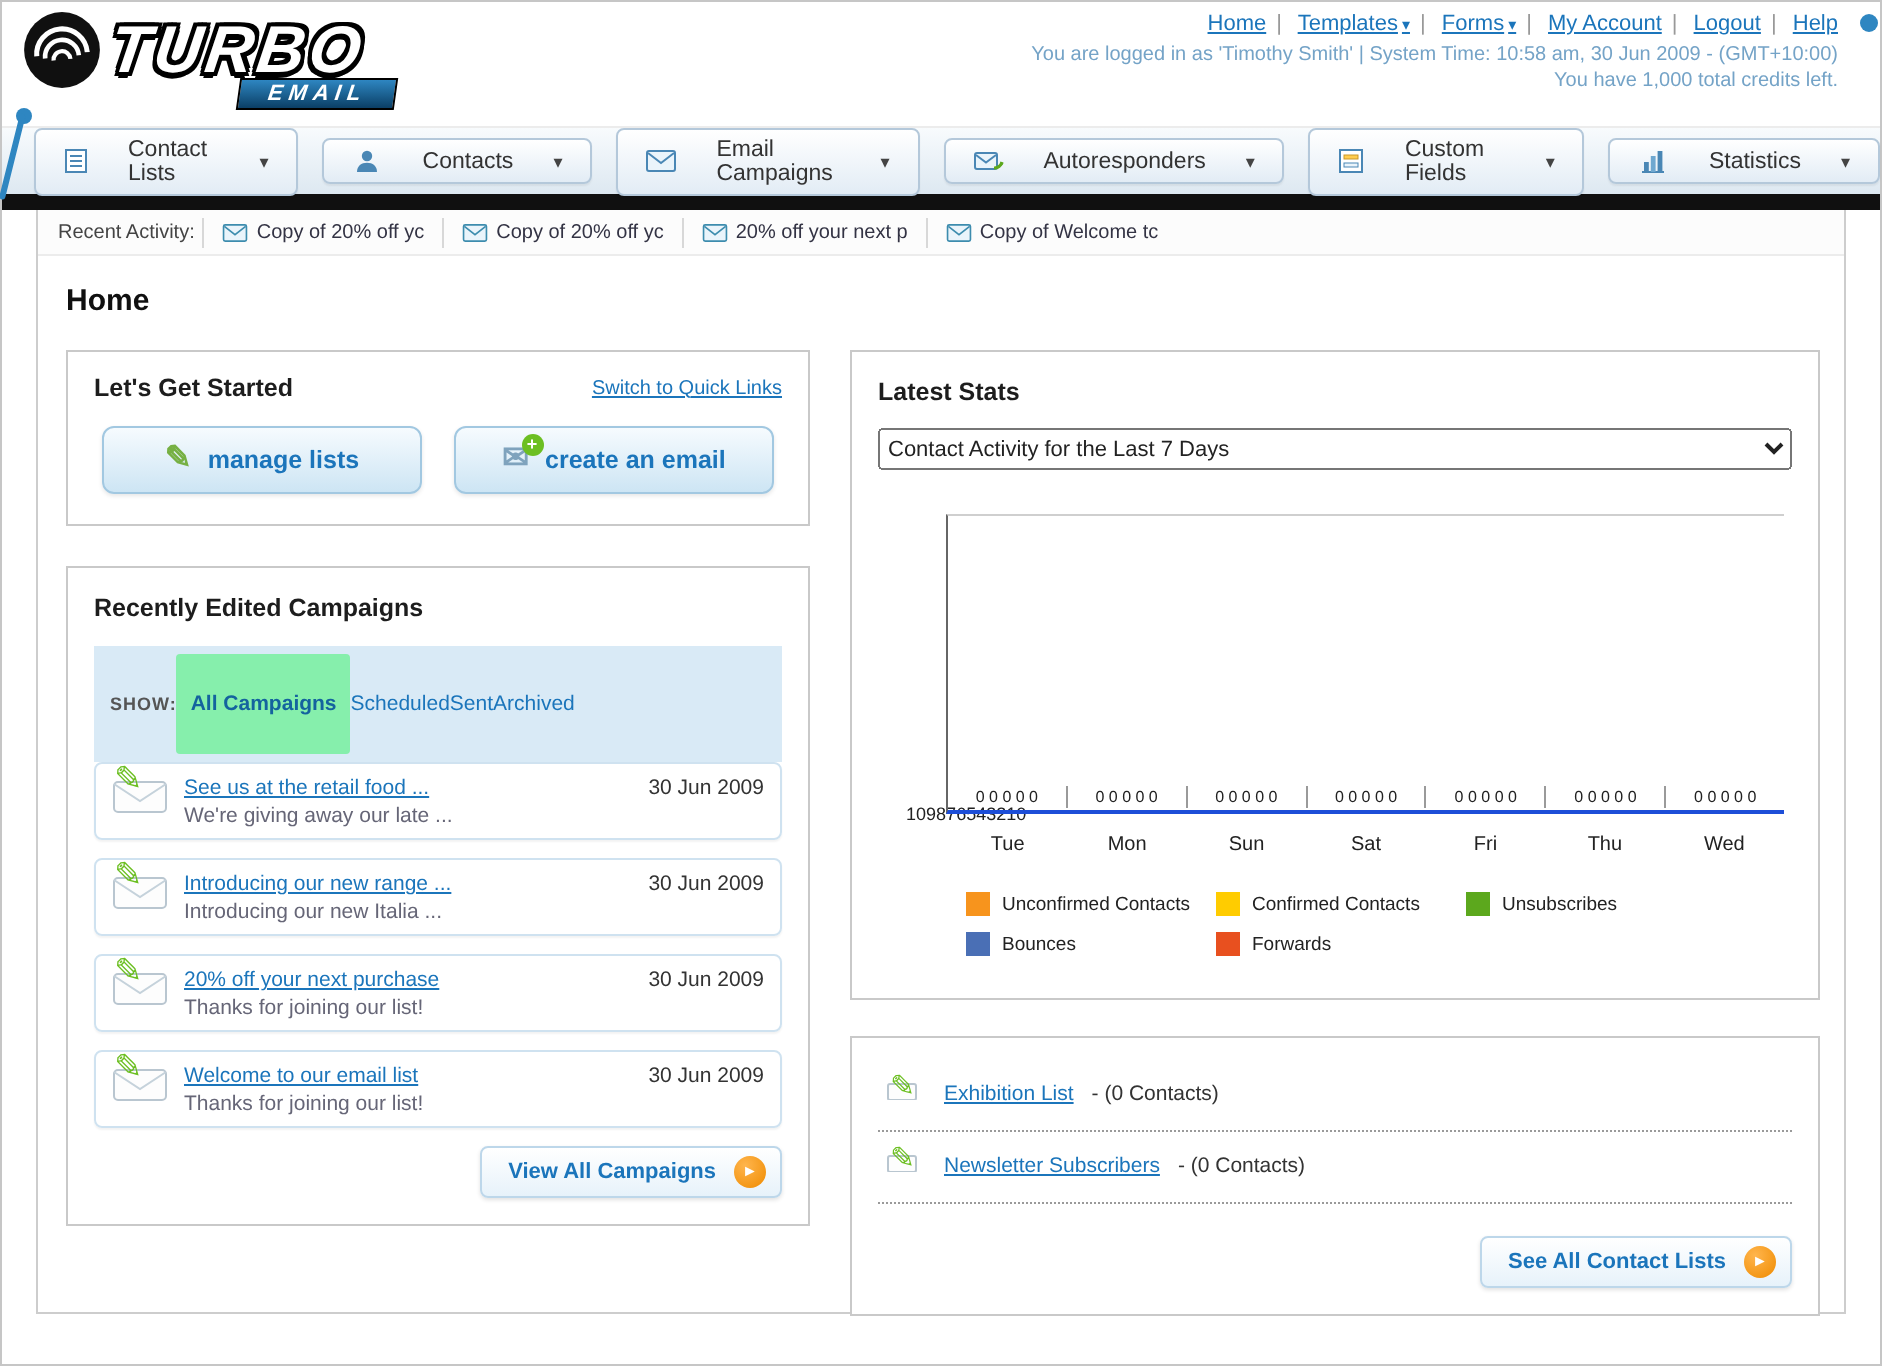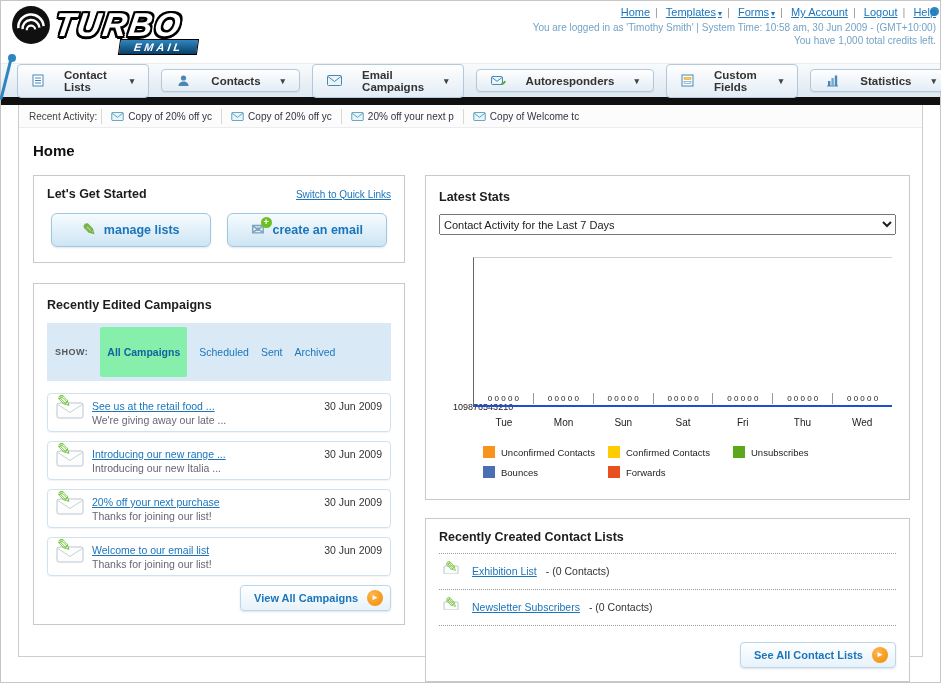--- a/index.html
+++ b/index.html
@@ -11,32 +11,32 @@
   .topbar{height:62px;position:relative;background:#fff}
   .logo{position:absolute;left:10px;top:4px;display:flex;align-items:center;gap:4px}
   .logo-text{font-style:italic;font-weight:bold;font-size:33px;letter-spacing:2px;color:#fff;line-height:38px;transform:skewX(-8deg);
     text-shadow:-2px -2px 0 #000,2px -2px 0 #000,-2px 2px 0 #000,2px 2px 0 #000,0 -2px 0 #000,0 2px 0 #000,-2px 0 0 #000,2px 0 0 #000,0 3px 0 #000}
   .logo-email{position:absolute;left:118px;top:38px;background:linear-gradient(#2e86c1,#0b3f66);border:1px solid #000;color:#fff;
     font-weight:bold;font-style:italic;font-size:11px;letter-spacing:3px;padding:1px 14px;transform:skewX(-8deg)}
   .logo-tail{position:absolute;left:9px;top:56px;width:3px;height:44px;background:#2e86c1;border-radius:2px;transform:rotate(14deg);transform-origin:top center}
   .logo-tail-dot{position:absolute;left:7px;top:53px;width:8px;height:8px;border-radius:50%;background:#2e86c1}
   .corner-dot{position:absolute;right:1px;top:6px;width:9px;height:9px;border-radius:50%;background:#2e86c1}
 
-  .top-right{position:absolute;right:4px;top:5px;text-align:right}
+  .top-right{position:absolute;right:21px;top:5px;text-align:right}
   .top-links{font-size:11px;color:#888}
   .top-links a{color:#1B75BB;text-decoration:underline;cursor:pointer}
   .top-links .sep{color:#999;margin:0 5px}
   .caret-sm{font-size:8px;color:#1B75BB;margin-left:2px}
   .status{font-size:10px;color:#74a3c7;margin-top:4px}
   .status.credits{margin-top:2px}
 
   
   .tabbar{height:34px;background:linear-gradient(#f8fbfd,#dde8f1);border-top:1px solid #ececec;display:flex;align-items:center;padding-left:16px;gap:12px}
   .tab{display:flex;align-items:center;gap:20px;background:linear-gradient(#ffffff,#e2ecf5);border:1px solid #b4c8da;border-radius:4px;
-    padding:4px 14px;font-size:11.5px;font-weight:bold;color:#333;cursor:pointer;box-shadow:0 1px 1px rgba(0,0,0,.06)}
+    padding:4px 14px;font-size:11.5px;font-weight:normal;color:#333;cursor:pointer;box-shadow:0 1px 1px rgba(0,0,0,.06)}
   .tab .caret{font-size:9px;color:#444}
   .tabicon{display:inline-flex;width:15px;height:13px;align-items:center;justify-content:center}
   .blackbar{height:8px;background:#101010}
 
   
   .content-frame{margin:0 17px;border:1px solid #cdcdcd;border-top:none;height:552px;background:#fff}
   .activity-bar{height:23px;display:flex;align-items:center;font-size:10px;background:#fcfcfc;border-bottom:1px solid #ececec;padding-left:10px}
   .ra-label{color:#444;margin-right:4px}
   .ra-item{display:flex;align-items:center;gap:4px;padding:0 9px;border-left:1px solid #d8d8d8;color:#334;cursor:pointer;height:15px}
   .ra-item .ra-text{max-width:92px;white-space:nowrap;overflow:hidden;display:inline-block}
@@ -55,21 +55,21 @@
   .quick-link{font-size:10px;color:#1B75BB;text-decoration:underline;cursor:pointer}
   .gs-buttons{display:flex;gap:16px;margin-top:12px;padding:0 4px 4px}
   .gs-btn{flex:1;display:flex;align-items:center;justify-content:center;gap:8px;background:linear-gradient(#f6fbfe,#cde5f4);
     border:1px solid #a2c8e1;border-radius:6px;height:34px;font-size:12.5px;font-weight:bold;color:#1B75BB;cursor:pointer;box-shadow:0 1px 2px rgba(0,0,0,.1)}
   .btn-ico{position:relative;font-style:normal;font-size:16px;color:#7fa3bd;line-height:16px}
   .btn-ico.pencil{color:#76b043}
   .btn-ico .plus{position:absolute;right:-7px;top:-5px;background:#6CBF22;color:#fff;border-radius:50%;width:11px;height:11px;
     line-height:11px;font-size:9px;font-style:normal;text-align:center;font-weight:bold}
 
   
-  .filterbar{display:flex;align-items:center;gap:12px;background:#d9eaf6;padding:4px 8px;margin-top:10px;margin-bottom:12px}
+  .filterbar{display:flex;align-items:center;background:#d9eaf6;padding:4px 8px;margin-top:10px;}
   .show-label{font-size:9px;font-weight:bold;color:#555;letter-spacing:.5px}
   .filter{font-size:10.5px;color:#1B75BB;cursor:pointer}
   .filter.active{background:#86efac;color:#14639e;font-weight:bold;padding:19px 7px;border-radius:2px}
   .camp-row{display:flex;align-items:flex-start;border:1px solid #cfe2f0;border-radius:4px;padding:6px 8px 5px;margin-bottom:9px;box-shadow:0 1px 1px rgba(0,0,0,.05)}
   .camp-ico{width:36px;height:26px;position:relative;flex:none}
   .camp-ico .pencil{position:absolute;left:1px;top:-9px;color:#6CBF22;font-size:17px;font-style:normal}
   .camp-main{flex:1;min-width:0}
   .camp-title{display:block;color:#1B75BB;font-size:10.5px;text-decoration:underline;cursor:pointer;white-space:nowrap;overflow:hidden}
   .camp-sub{display:block;color:#667;font-size:10.5px;margin-top:2px;white-space:nowrap;overflow:hidden}
   .camp-date{font-size:10.5px;color:#333;margin-left:8px;flex:none}
@@ -413,21 +413,20 @@
                   <span class="legend-label">Bounces</span>
                 </span>
                 <span class="legend-item">
                   <span class="swatch" style="background: rgb(232, 80, 31);"></span>
                   <span class="legend-label">Forwards</span>
                 </span>
               </div>
           </div>
 
           <div class="box lists">
-            <div class="box-title">Recently Created Contact Lists</div>
 
             <div class="list-row">
               <span class="list-ico">
                 <svg width="16" height="12" viewBox="0 0 16 12">
                     <rect x="1" y="4" width="14" height="8" rx="1" fill="#fdfdfd" stroke="#b9c6d0"></rect>
                   </svg>
                 <i class="pencil">✎</i>
               </span>
               <a class="list-name">Exhibition List</a>
               <span class="list-suffix">- (0 Contacts)</span>

